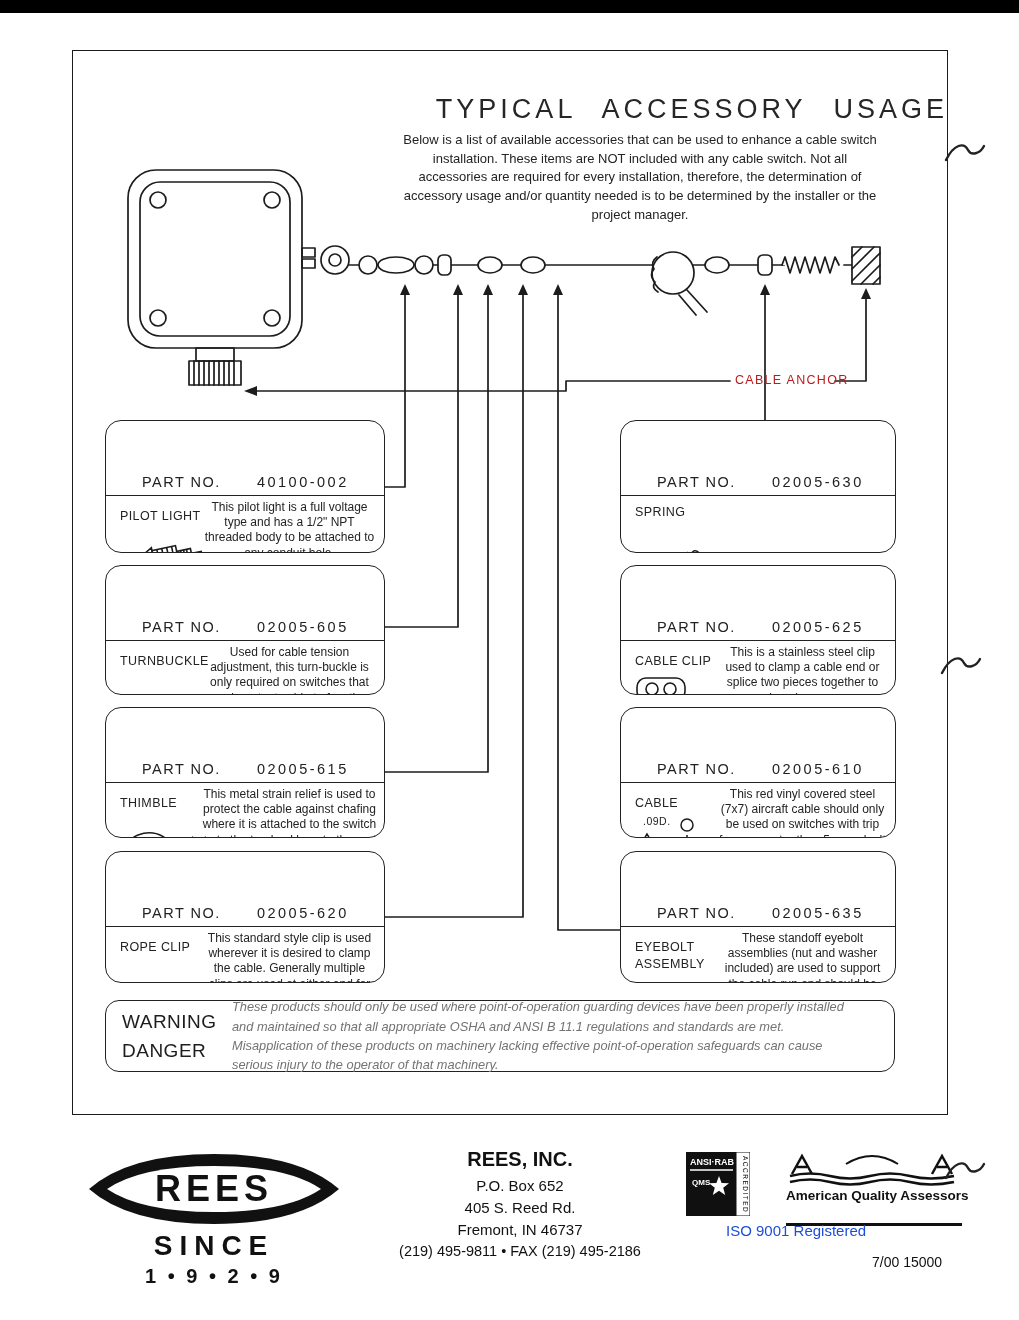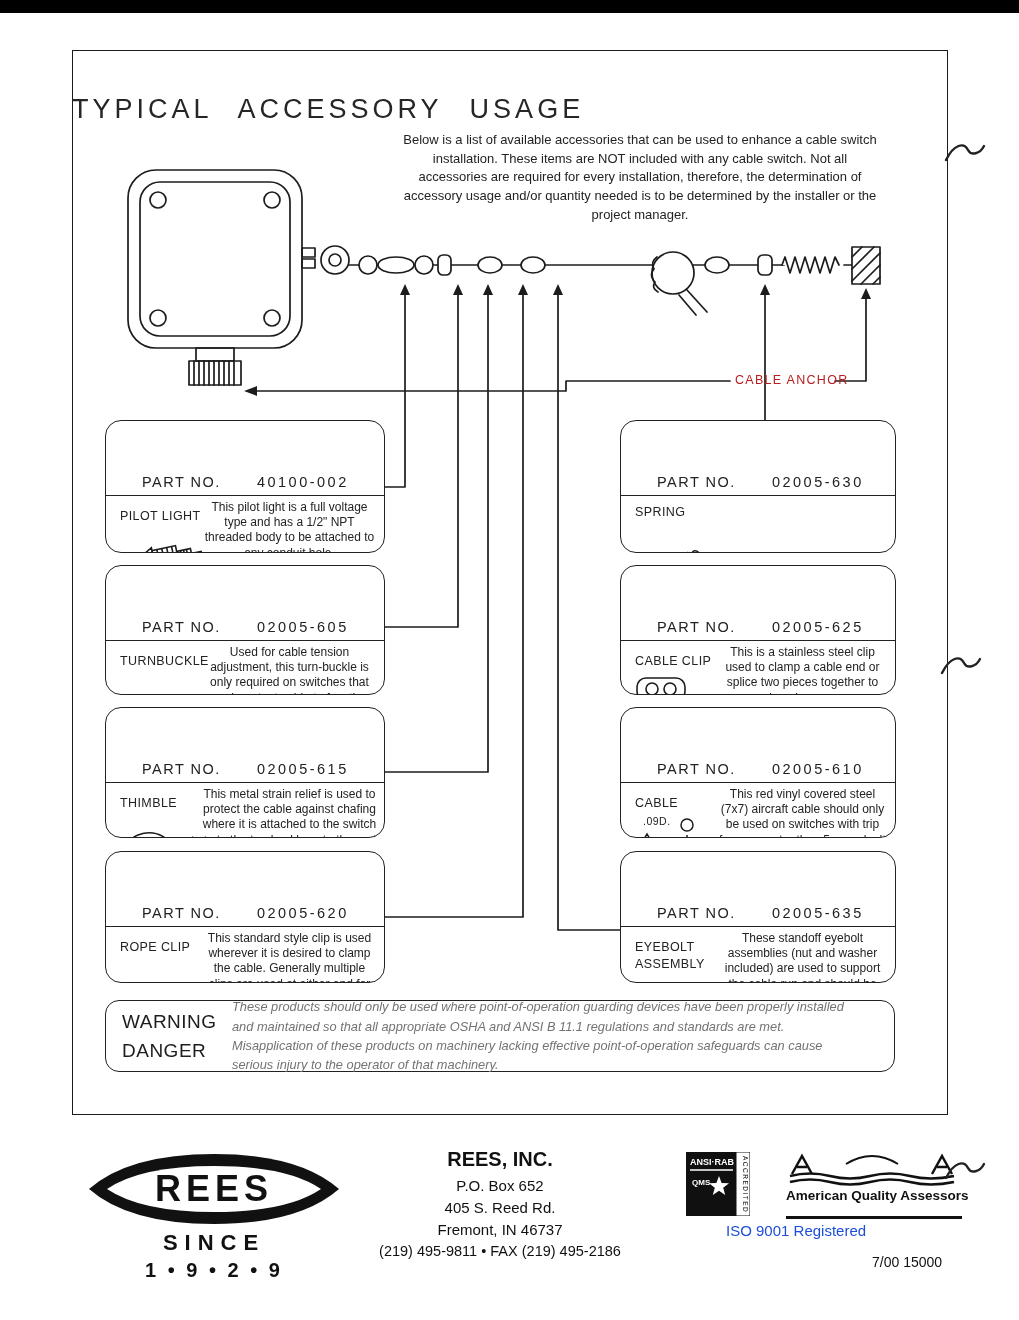--- a/index.html
+++ b/index.html
@@ -1,46 +1,46 @@
 <!DOCTYPE html>
 <html><head>
 <meta charset="utf-8">
 <style>
   *{margin:0;padding:0;box-sizing:border-box;}
   html,body{background:#fff;}
   body{font-family:"Liberation Sans",sans-serif;color:#1c1c1c;}
   #page{position:relative;width:1019px;height:1320px;background:#fff;overflow:hidden;}
   .topbar{position:absolute;left:0;top:0;width:1019px;height:13px;background:#000;}
   .mainbox{position:absolute;left:72px;top:50px;width:876px;height:1065px;border:1.6px solid #1b1b1b;}
-  .title{position:absolute;left:72px;top:94px;width:876px;text-align:left;font-size:27px;font-weight:400;letter-spacing:4px;word-spacing:16px;color:#262626;}
+  .title{position:absolute;left:72px;top:94px;width:876px;text-align:right;font-size:27px;font-weight:400;letter-spacing:4px;word-spacing:16px;color:#262626;}
   .intro{position:absolute;left:398px;top:131px;width:484px;font-size:13px;line-height:1.44;text-align:center;color:#232323;}
   .diagram{position:absolute;left:72px;top:50px;}
   .cable-anchor{position:absolute;left:735px;top:373px;font-size:12.5px;letter-spacing:1.3px;color:#b91c1c;}
   .part-box{position:absolute;border:1.6px solid #222;border-radius:16px;background:#fff;overflow:hidden;}
   .part-header{display:flex;align-items:center;height:27px;border-bottom:1.5px solid #222;padding-left:36px;gap:36px;font-size:14.5px;letter-spacing:1.5px;color:#222;margin-top:48px;}
   .ph-no{letter-spacing:2.5px;}
   .part-body{position:relative;height:calc(100% - 27px);}
   .part-name{position:absolute;left:14px;top:8px;font-size:12.5px;letter-spacing:.4px;width:86px;line-height:1.35;color:#222;}
   .part-desc{margin-left:96px;margin-right:7px;margin-top:4px;text-align:center;font-size:12px;line-height:1.27;color:#232323;}
   .part-icon{position:absolute;}
   .dimlabel{position:absolute;font-size:10.5px;letter-spacing:.5px;color:#222;}
   .warning-box{position:absolute;left:105px;top:1000px;width:790px;height:72px;border:1.6px solid #222;border-radius:14px;display:flex;align-items:center;background:#fff;}
   .warning-label{width:120px;padding-left:16px;font-size:19px;line-height:1.55;letter-spacing:.5px;color:#1d1d1d;}
   .warning-text{flex:1;font-size:12.8px;line-height:1.52;padding:0 28px 0 6px;color:#737373;font-style:italic;}
   .rees-logo{position:absolute;left:85px;top:1150px;}
   .since-block{position:absolute;left:85px;top:1230px;width:258px;text-align:center;}
-  .since-word{font-size:22px;font-weight:800;letter-spacing:7px;color:#111;}
+  .since-word{font-size:28px;font-weight:800;letter-spacing:7px;color:#111;}
   .since-years{font-size:20px;font-weight:800;letter-spacing:3px;color:#111;margin-top:3px;}
-  .company-block{position:absolute;left:358px;top:1148px;width:284px;text-align:center;color:#111;}
+  .company-block{position:absolute;left:378px;top:1148px;width:284px;text-align:center;color:#111;}
   .company-name{font-size:20px;font-weight:700;margin-bottom:6px;}
   .company-line{font-size:15px;margin-bottom:5px;}
   .company-phone{font-size:14.5px;margin-top:1px;}
   .ansirab{position:absolute;left:686px;top:1152px;}
   .aqa{position:absolute;left:786px;top:1152px;width:176px;}
-  .aqa-text{font-weight:800;font-size:13.5px;color:#111;border-bottom:3px solid #111;padding-bottom:13px;white-space:nowrap;margin-top:2px;}
+  .aqa-text{font-weight:800;font-size:13.5px;color:#111;border-bottom:3px solid #111;padding-bottom:20px;white-space:nowrap;margin-top:2px;}
   .iso-text{position:absolute;left:726px;top:1222px;width:180px;text-align:left;font-size:15px;color:#1d4ed8;}
   .doc-code{position:absolute;left:872px;top:1254px;font-size:14px;color:#111;}
   .scanmark{position:absolute;}
   svg{display:block;}
 </style>
 </head>
 <body>
 
 <div id="page">
 

